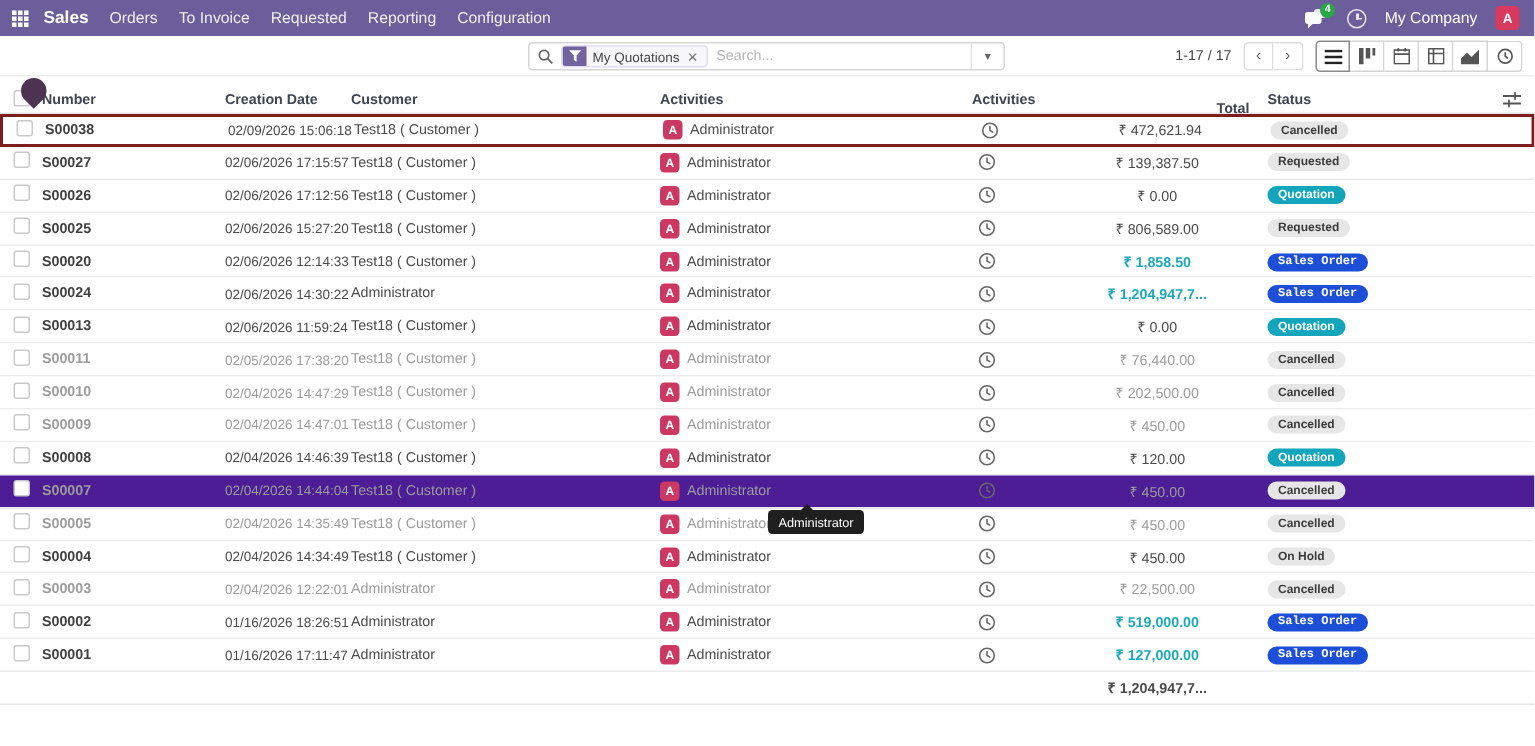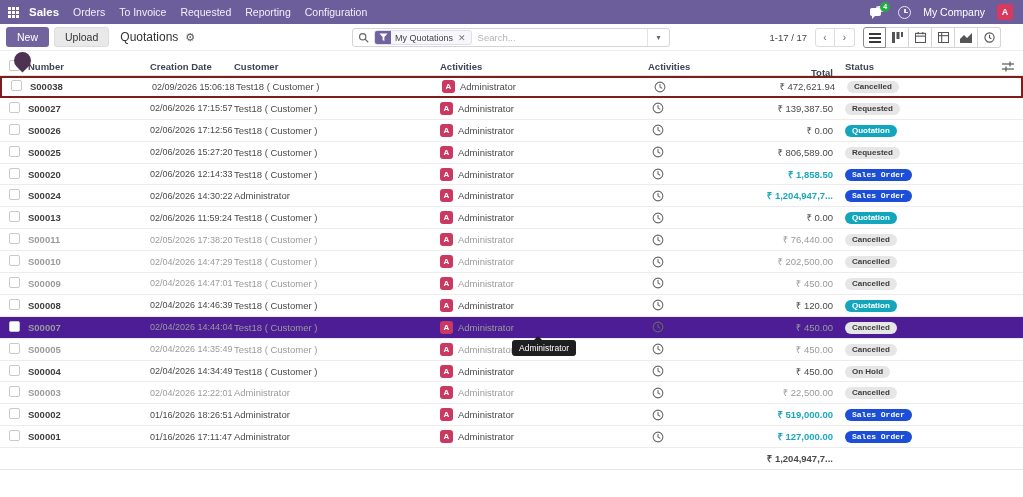--- a/index.html
+++ b/index.html
@@ -46,21 +46,21 @@
     padding-left:5px; background:#fff; }
   .chip { display:flex; align-items:center; height:15px; margin-left:5px;
     border:1px solid #e2ddf0; border-radius:3px; overflow:hidden; background:#f7f6fb; cursor:pointer; }
   .chip-funnel { width:16px; height:15px; background:#71639e; display:flex; align-items:center; justify-content:center; }
   .chip-label { font-size:9px; color:#444; padding:0 4px; }
   .chip-x { font-size:9px; color:#777; padding:0 5px 0 1px; cursor:pointer; }
   .search-ph { font-size:9.5px; color:#b5b5b5; margin-left:6px; flex:1; }
   .search-caret { width:22px; align-self:stretch; border-left:1px solid #e3e3e3;
     display:flex; align-items:center; justify-content:center; color:#666; font-size:8px; cursor:pointer; }
 
-  .cp-right { position:absolute; right:22px; top:3px; display:flex; align-items:center; gap:8px; }
+  .cp-right { position:absolute; right:8px; top:3px; display:flex; align-items:center; gap:8px; }
   .pager-range { font-size:9.5px; color:#444; }
   .pg-group { display:flex; }
   .pg-btn { width:20px; height:19px; background:#fff; border:1px solid #ddd; color:#666;
     font-size:10px; cursor:pointer; display:flex; align-items:center; justify-content:center; }
   .pg-btn:first-child { border-radius:3px 0 0 3px; }
   .pg-btn:last-child { border-radius:0 3px 3px 0; border-left:none; }
   .views { display:flex; }
   .vbtn { width:23px; height:21px; background:#fff; border:1px solid #d4d4d4; border-left:none;
     display:flex; align-items:center; justify-content:center; cursor:pointer; }
   .vbtn:first-child { border-left:1px solid #d4d4d4; border-radius:3px 0 0 3px; }
@@ -82,21 +82,21 @@
   .trow.muted .sp-name, .trow.muted .c-total { color:#9b9b9b; }
   .trow.highlighted { border:2px solid #7f1d1d; }
   .c-number { font-weight:600; color:#3f3f3f; }
   .c-date { white-space:nowrap; font-size:9px; }
   .c-customer { white-space:nowrap; padding-left:2px; }
   .c-sales { display:flex; align-items:center; gap:5px; }
   .avatar-sm { width:13px; height:13px; background:#cb3862; color:#fff; border-radius:3px;
     font-size:8px; font-weight:bold; display:flex; align-items:center; justify-content:center; flex:none; }
   .sp-name { white-space:nowrap; }
   .c-act { display:flex; justify-content:flex-start; padding-left:4px; cursor:pointer; }
-  .c-total { text-align:right; padding-right:4px; white-space:nowrap; }
+  .c-total { text-align:center; padding-right:4px; white-space:nowrap; }
   .c-total.teal { color:#1ba8bd; font-weight:600; }
   .c-status { padding-left:8px; }
   .badge-pill { display:inline-block; font-size:8px; font-weight:bold; border-radius:8px;
     padding:2px 7px; line-height:1; white-space:nowrap; }
   .pill-gray  { background:#e6e6e6; color:#3c3c3c; }
   .pill-teal  { background:#12a5bc; color:#fff; }
   .pill-green { background:#1d4ed8; color:#fff;font-family:Liberation Mono, monospace; }
   .tfoot { height:22px; font-size:9.5px; font-weight:bold; color:#4a4a4a; border-bottom:1px solid #e4e4e4; }
 
   .adjust-icon { color:#555; display:flex; justify-content:center; cursor:pointer; }
@@ -144,26 +144,20 @@
           <span class="bubble"></span>
         <span class="msg-badge">4</span>
       </span>
       <span class="clock-o"></span>
       <span class="company">My Company</span>
       <span class="avatar-top">A</span>
     </div>
   </nav>
 
   <div class="controlbar">
-    <div class="cp-left">
-      <button class="btn btn-primary">New</button>
-      <button class="btn btn-light">Upload</button>
-      <span class="page-title">Quotations</span>
-      <span class="gear">⚙</span>
-    </div>
 
     <div class="searchbox">
       <svg width="11" height="11" viewBox="0 0 14 14">
         <circle cx="6" cy="6" r="4" fill="none" stroke="#666" stroke-width="1.5"></circle>
         <line x1="9" y1="9" x2="13" y2="13" stroke="#666" stroke-width="1.5"></line>
       </svg>
       <span class="chip">
         <span class="chip-funnel">
           <svg width="9" height="9" viewBox="0 0 10 10">
               <path d="M0.5 0.5 H9.5 L6 4.5 V9 L4 7.8 V4.5 Z" fill="#fff"></path>

